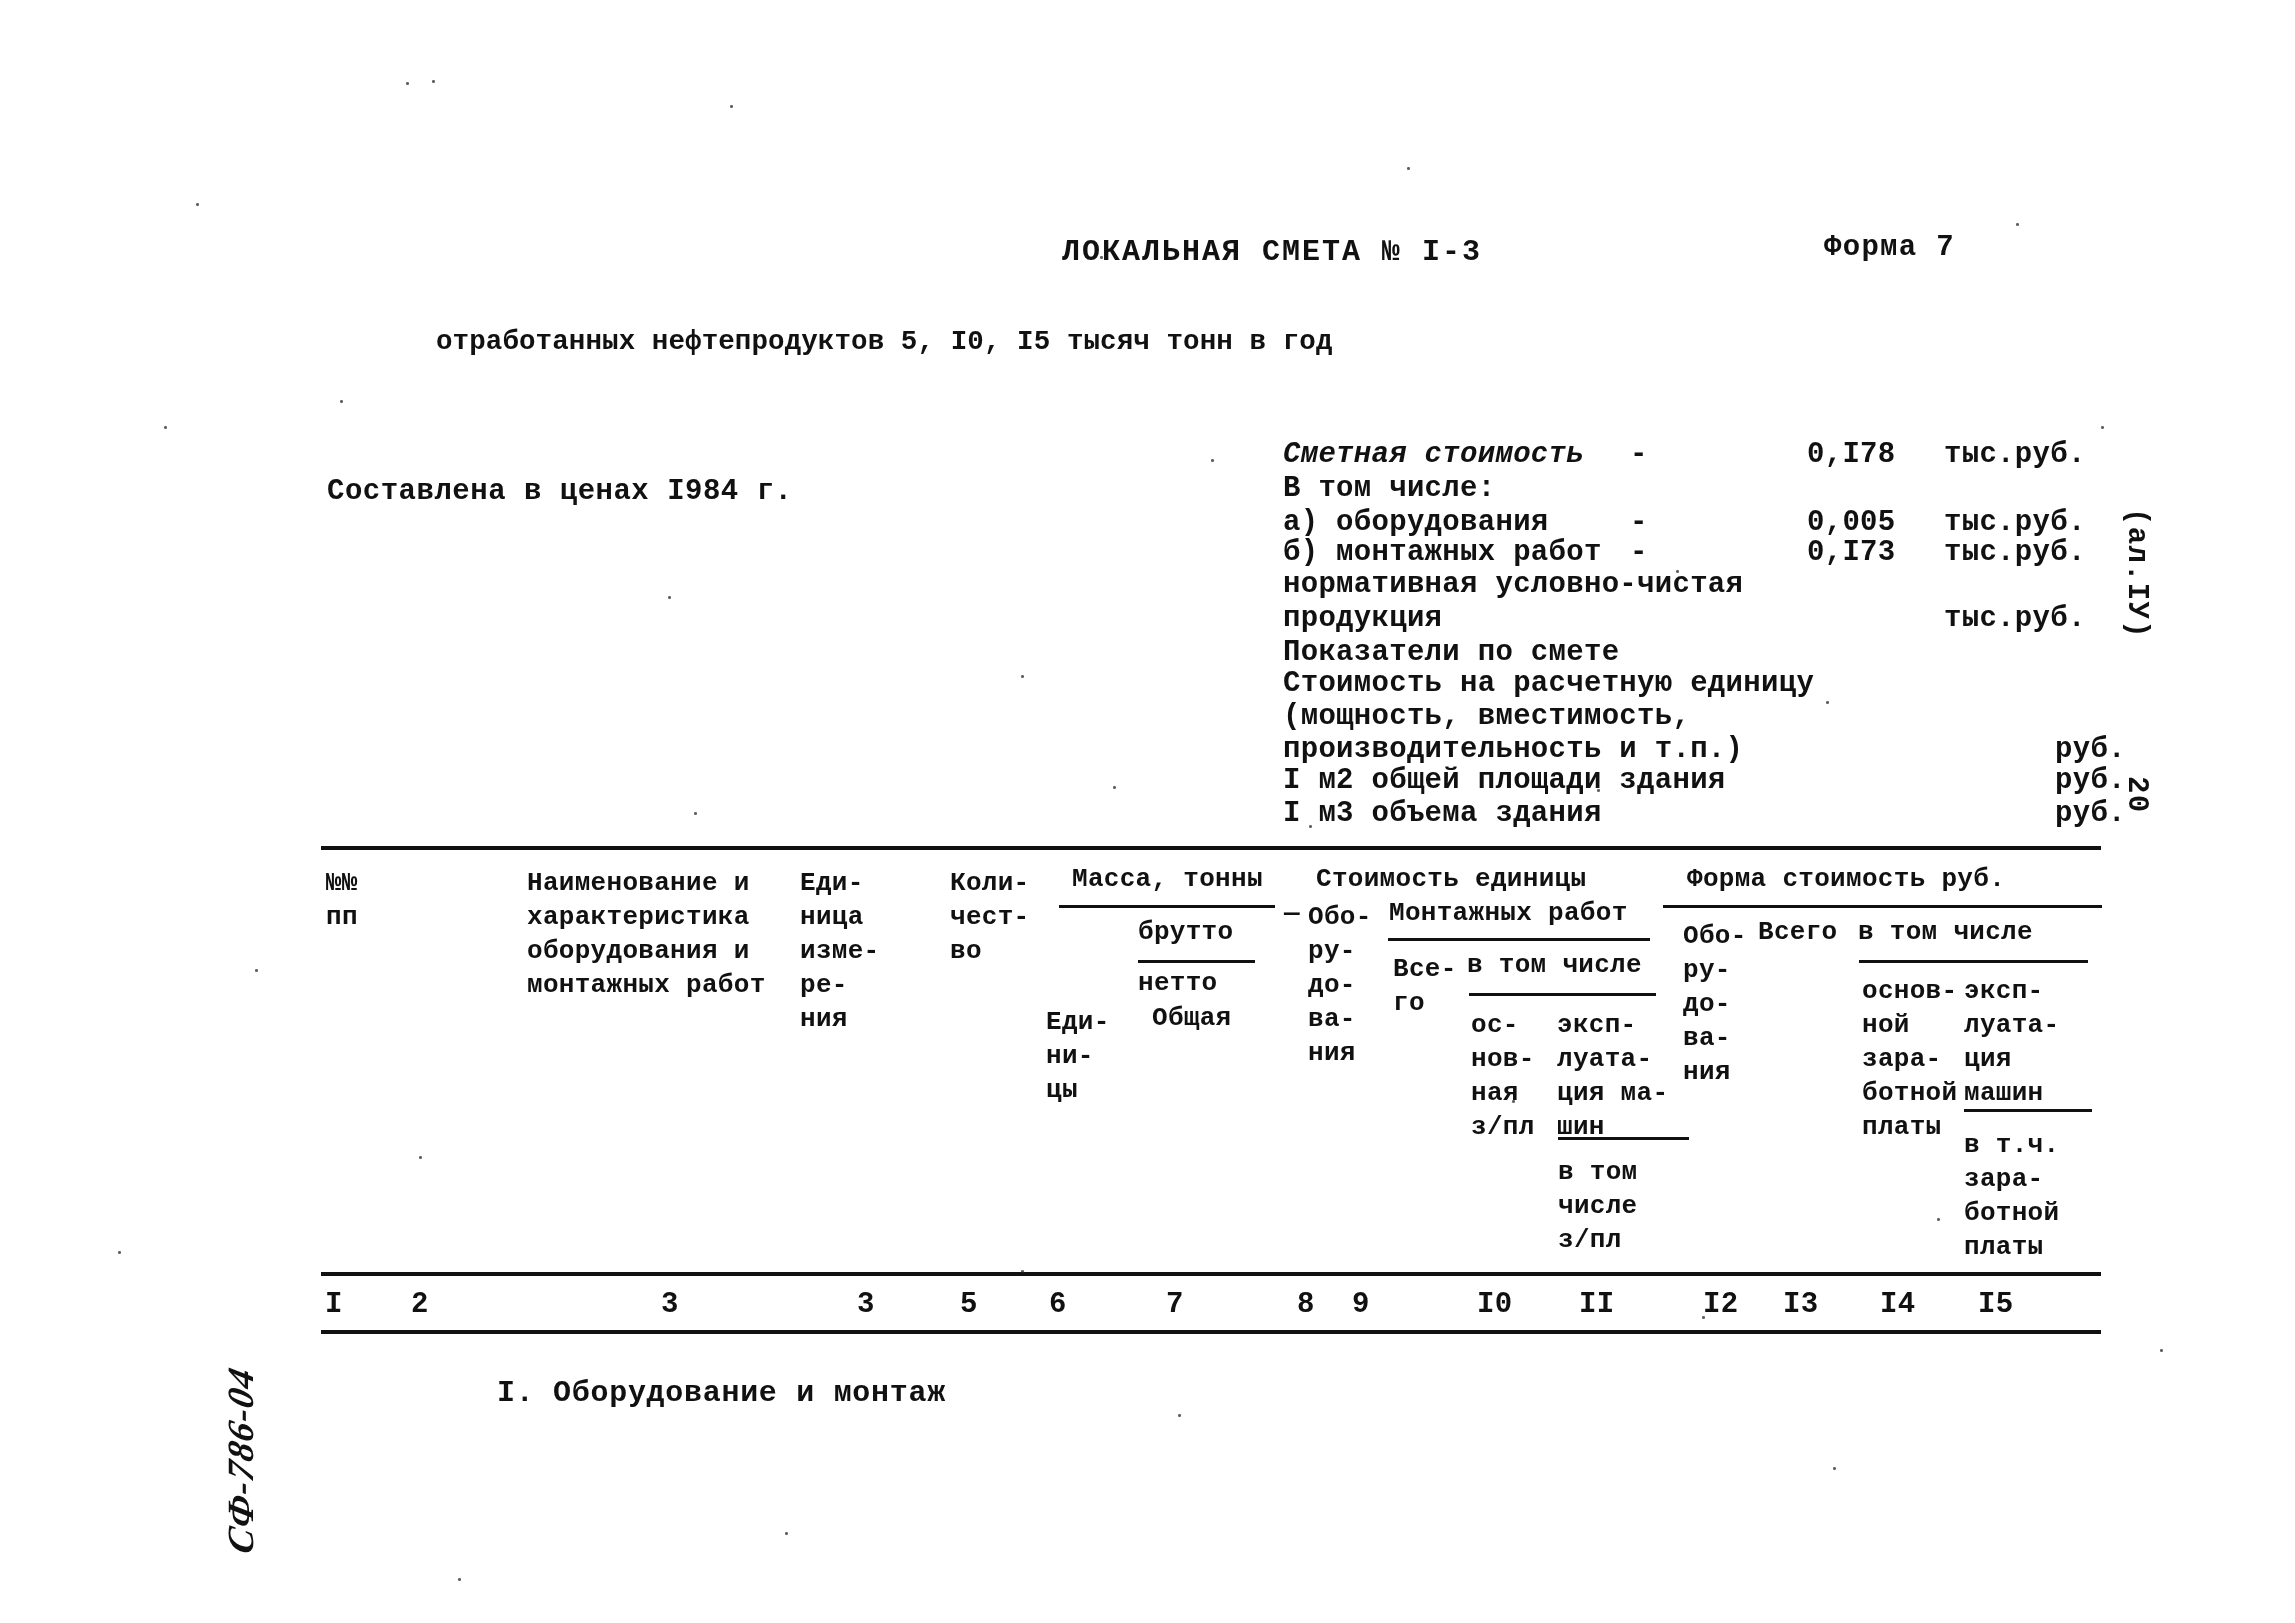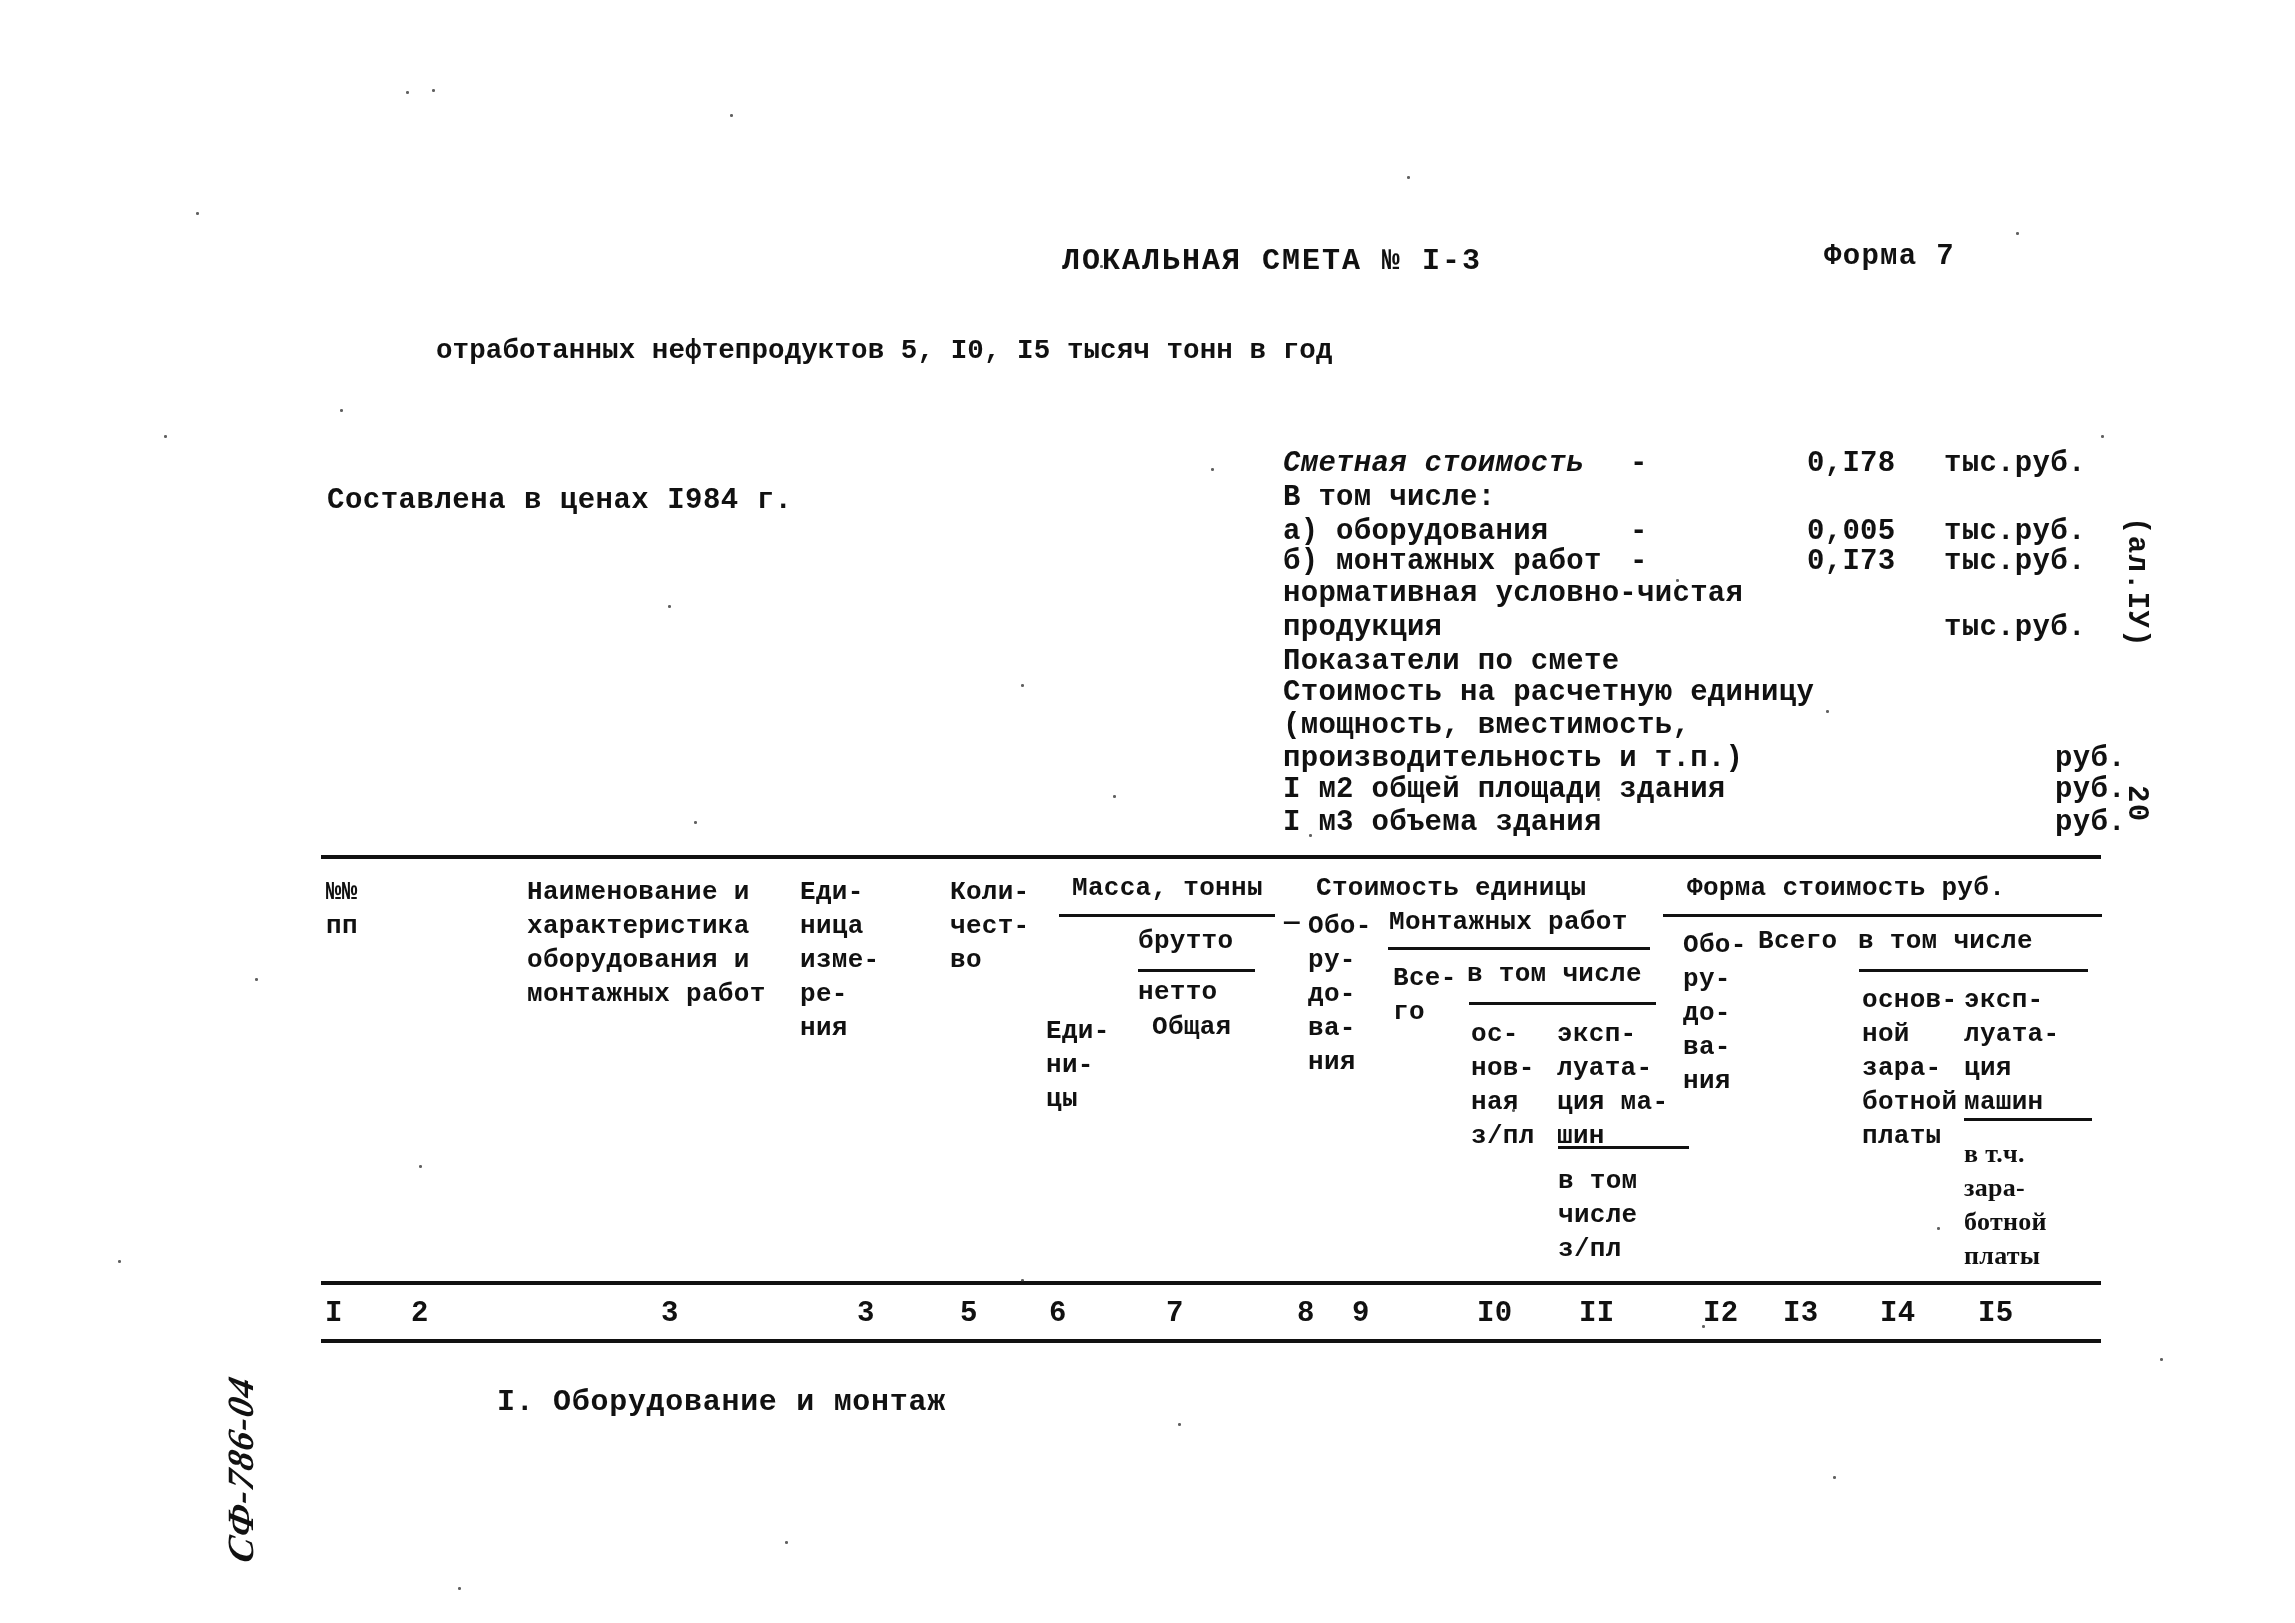--- a/index.html
+++ b/index.html
@@ -4,21 +4,21 @@
 <style>
   html,body{margin:0;padding:0;}
   body{
     width:2295px;height:1623px;
     background:#ffffff;
     font-family:"Liberation Mono","DejaVu Sans Mono",monospace;
     color:#0d0d0d;
     position:relative;
     overflow:hidden;
   }
-  .page{position:absolute;left:0;top:16px;width:2295px;height:1144px;}
+  .page{position:absolute;left:0;top:7px;width:2295px;height:1144px;}
 
   
   .tw{
     position:absolute;
     font-family:"Liberation Mono","DejaVu Sans Mono",monospace;
     white-space:pre;
     letter-spacing:0.3px;
     line-height:1.0;
     color:#111;
     font-weight:700;
@@ -202,21 +202,21 @@
 ной
 зара-
 ботной
 платы</div>
   <div class="tw s40 block" style="left:1964px;top:967px;">эксп-
 луата-
 ция
 машин</div>
 
   <div class="rule thin" style="left:1964px;top:1102px;width:128px;"></div>
-  <div class="tw s40 block" style="left:1964px;top:1121px;font-family:Liberation Serif, serif;">в т.ч.
+  <div class="tw s40 block" style="left:1964px;top:1121px;">в т.ч.
 зара-
 ботной
 платы</div>
 
   <div class="rule h" style="left:321px;top:1265px;width:1780px;"></div>
 
   <div style="position:absolute;left:0;top:1283px;">
     <div class="tw s44" style="left:325px;top:0;">I</div>
     <div class="tw s44" style="left:411px;top:0;">2</div>
     <div class="tw s44" style="left:661px;top:0;">3</div>

